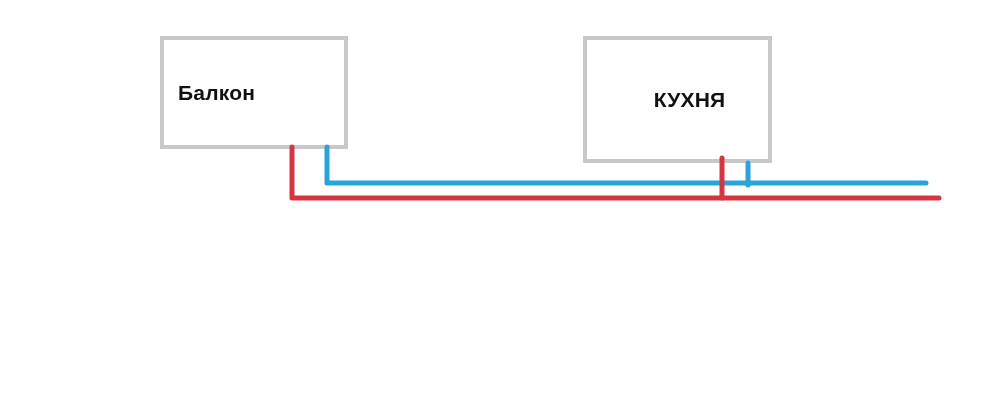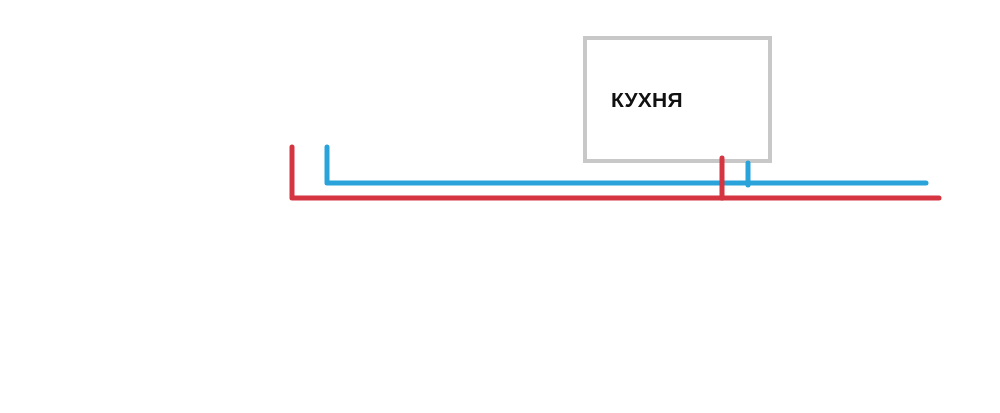--- a/index.html
+++ b/index.html
@@ -29,20 +29,21 @@
     width: 188px;
     height: 113px;
     padding-left: 14px;
   }
   .room-kuhnya {
     left: 583px;
     top: 36px;
     width: 189px;
     height: 127px;
     padding-left: 24px;
+    justify-content: center;
   }
   .room-label {
     font-weight: bold;
     font-size: 21px;
     line-height: 1;
     color: #111111;
     letter-spacing: 0.2px;
   }
   .pipes-layer {
     position: absolute;
@@ -57,20 +58,23 @@
     stroke-width: 5;
     stroke-linecap: round;
     stroke-linejoin: round;
   }
 </style>
 </head>
 <body>
 
 <div class="canvas">
 
+  <div class="room room-balkon" style="border-color:#c8c8c8">
+    <span class="room-label">Балкон</span>
+  </div>
 
   <div class="room room-kuhnya" style="border-color:#c8c8c8">
     <span class="room-label">КУХНЯ</span>
   </div>
 
   <svg class="pipes-layer" viewBox="0 0 1000 413" xmlns="http://www.w3.org/2000/svg">
     <path class="pipe" d="M327 147 L327 183 L926 183" stroke="#29a3d9"></path>
     <path class="pipe" d="M748 163 L748 185" stroke="#29a3d9"></path>
     <path class="pipe" d="M292 147 L292 198 L939 198" stroke="#d43540"></path>
     <path class="pipe" d="M722 158 L722 198" stroke="#d43540"></path>

